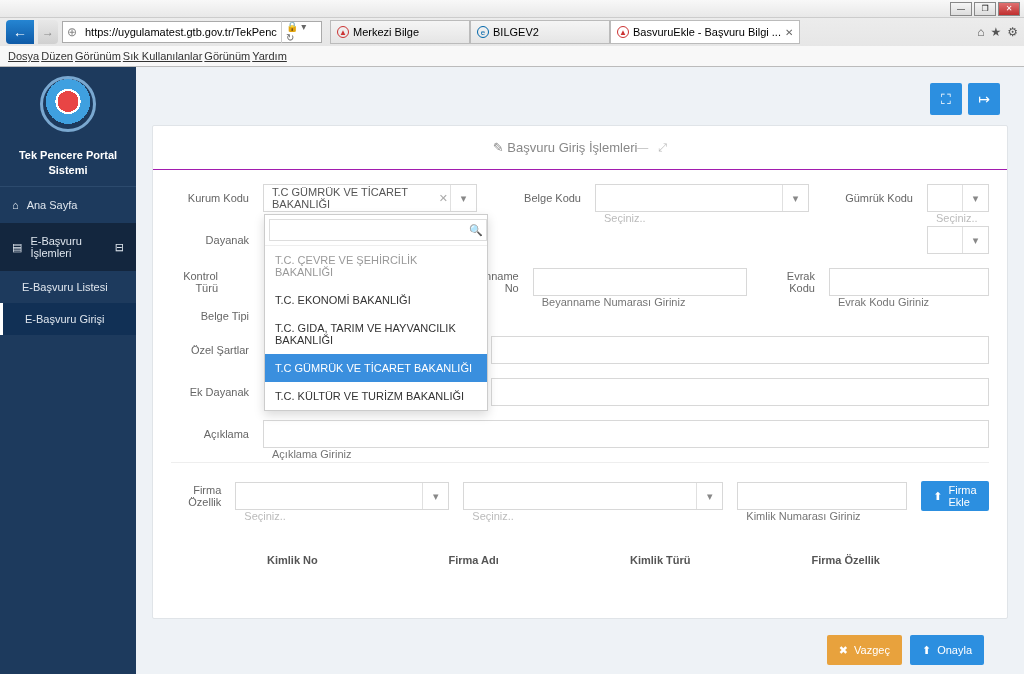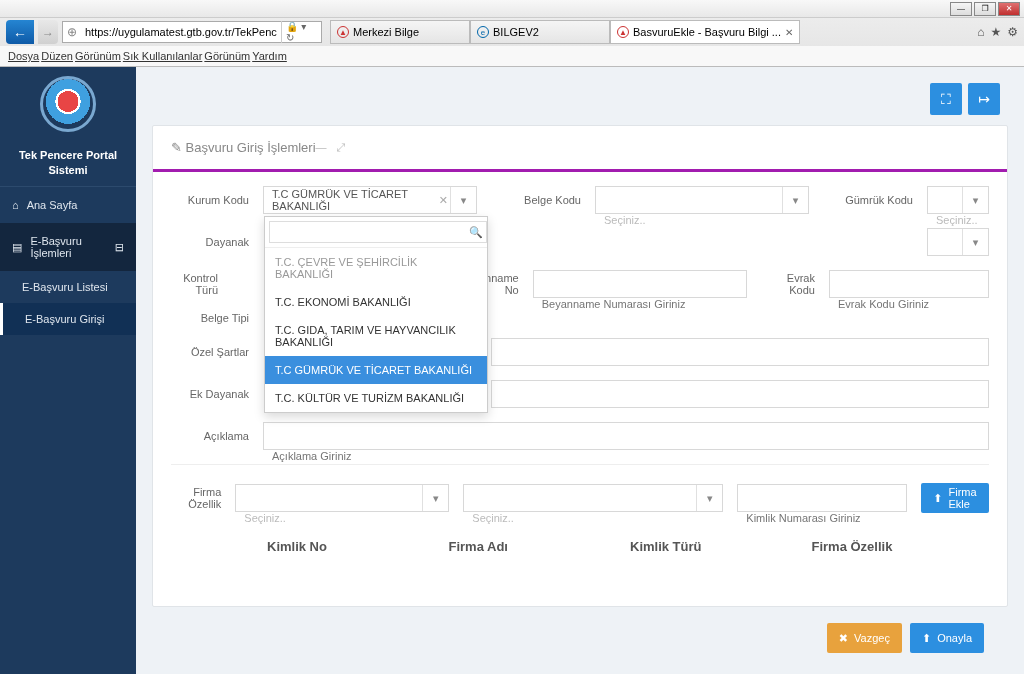--- a/index.html
+++ b/index.html
@@ -37,21 +37,21 @@
 .side-item { padding:12px 12px; display:flex; align-items:center; gap:8px; font-size:11px; cursor:pointer; }
 .side-item.group { background:#13263e; justify-content:space-between; }
 .side-sub { padding:10px 12px 10px 22px; font-size:11px; cursor:pointer; }
 .side-sub.active { border-left:3px solid #fff; background:#113055; }
 
 .main { flex:1; background:#eef2f6; padding:16px; position:relative; overflow:auto; }
 .top-actions { position:absolute; top:16px; right:24px; display:flex; gap:6px; }
 .sq-btn { width:32px; height:32px; background:#2c8fe0; color:#fff; display:flex; align-items:center; justify-content:center; border-radius:2px; font-size:14px; }
 
 .panel { background:#fff; border:1px solid #e0e4e8; border-radius:2px; margin-top:42px; }
-.panel-header { padding:14px 18px; border-bottom:3px solid #a21caf; color:#888; font-size:13px; display:flex; justify-content:flex-start; align-items:center; }
+.panel-header { padding:14px 18px; border-bottom:1px solid #a21caf; color:#888; font-size:13px; display:flex; justify-content:center; align-items:center; }
 .panel-header .tools { display:flex; gap:10px; color:#bbb; font-size:11px; }
 .panel-body { padding:14px 18px 40px; }
 
 .row { display:flex; align-items:center; margin-bottom:14px; gap:14px; }
 .label { width:78px; text-align:right; color:#666; font-size:11px; }
 .field { flex:0 0 214px; height:28px; border:1px solid #d8d8d8; background:#fff; display:flex; align-items:center; padding:0 8px; font-size:11px; color:#555; position:relative; }
 .field.full { flex:1; }
 .field .caret { position:absolute; right:0; top:0; bottom:0; width:26px; border-left:1px solid #e0e0e0; display:flex; align-items:center; justify-content:center; color:#888; }
 .field .clear { position:absolute; right:28px; color:#aaa; }
 .placeholder { color:#bbb; font-style: normal; margin-top: 39px; }
@@ -64,21 +64,21 @@
 .dd-list { max-height:190px; overflow-y:auto; }
 .dd-item { padding:8px 10px; font-size:11px; color:#333; cursor:pointer; }
 .dd-item.cut { color:#999; }
 .dd-item.sel { background:#3a8fde; color:#fff; }
 .dd-list::-webkit-scrollbar { width:12px; }
 .dd-list::-webkit-scrollbar-thumb { background:#bbb; }
 
 .sep-row { border-top:1px solid #eee; padding-top:18px; margin-top:6px; }
 
 .table-head { display:flex; padding:12px 0; margin-top:6px; }
-.th { flex:1; font-size:13px; color:#555; font-weight:bold; padding-left:4px; }
+.th { flex:1; font-size:11px; color:#555; font-weight:bold; padding-left:4px;margin-top:17px; }
 
 .btn { height:30px; padding:0 12px; border-radius:2px; font-size:11px; display:flex; align-items:center; gap:6px; color:#fff; cursor:pointer; }
 .btn.blue { background:#2c8fe0; }
 .btn.orange { background:#e8a23d; }
 
 .footer-actions { display:flex; justify-content:flex-end; gap:8px; padding:16px 24px; }
 
 </style>
 </head>
 <body>

